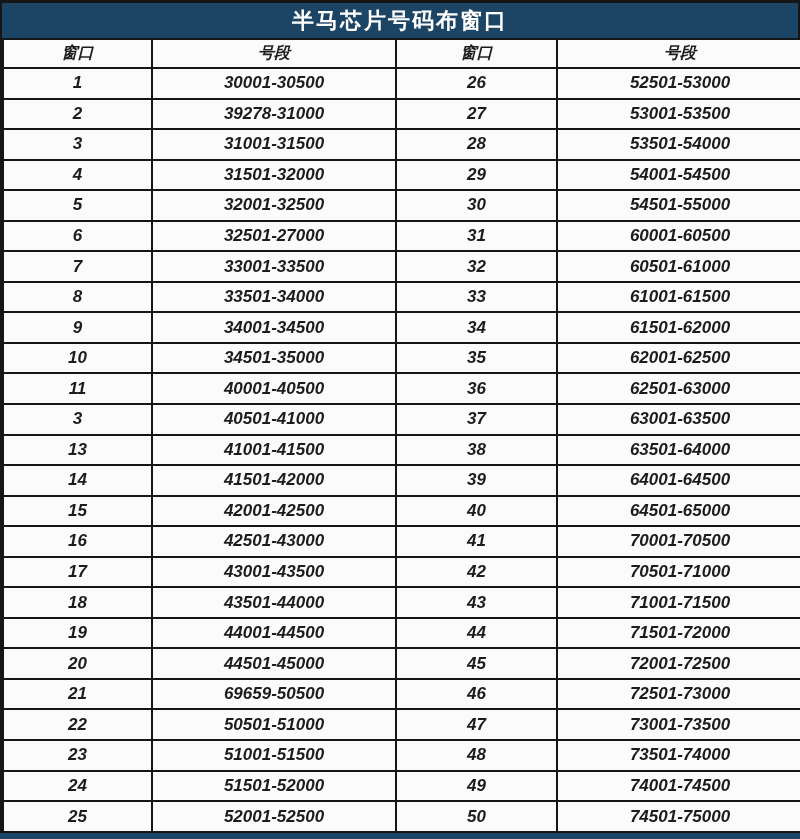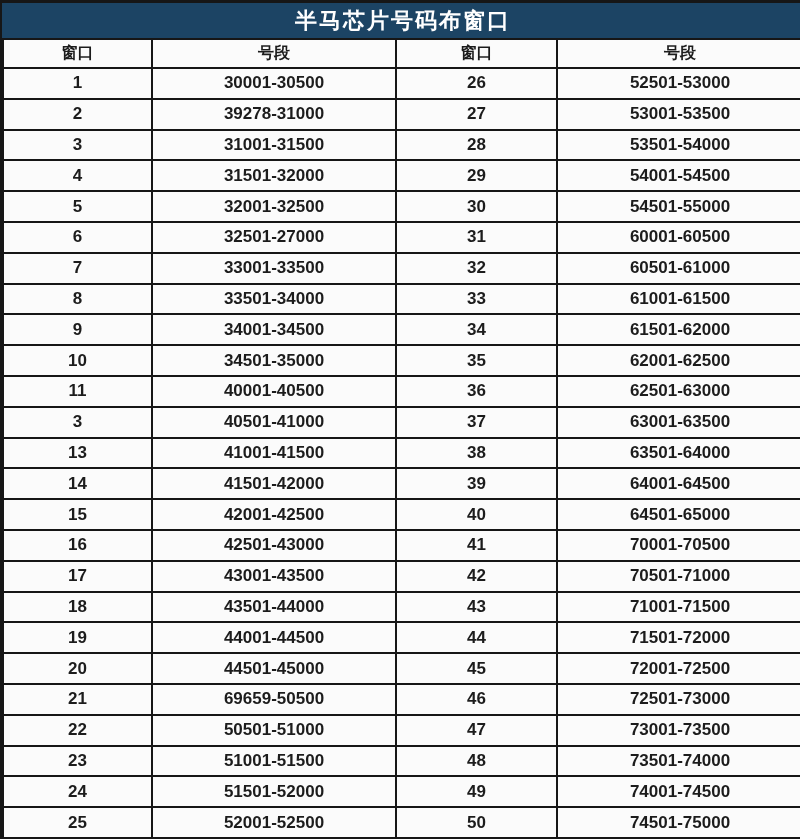--- a/index.html
+++ b/index.html
@@ -9,21 +9,21 @@
   body {
     width: 800px;
     height: 839px;
     font-family: "Liberation Sans", "DejaVu Sans", sans-serif;
     background: #ffffff;
   }
   .page {
     width: 800px;
     height: 839px;
     display: flex;
-    flex-direction: row;
+    flex-direction: column;
     background: #161616;
     box-sizing: border-box;
   }
   .frame {
     flex: 1;
     min-height: 0;
     display: flex;
     flex-direction: column;
     border-left: 2px solid #161616;
     border-right: 2px solid #161616;
@@ -40,20 +40,21 @@
   .title-bar .title-text {
     color: #ffffff;
     font-size: 22px;
     font-weight: bold;
     letter-spacing: 2px;
   }
   .table-wrap {
     flex: 1;
     min-height: 0;
     display: flex;
+    font-style: italic;
   }
   table.num-table {
     width: 100%;
     height: 100%;
     border-collapse: collapse;
     table-layout: fixed;
     background: #fbfbfb;
   }
   table.num-table th,
   table.num-table td {

